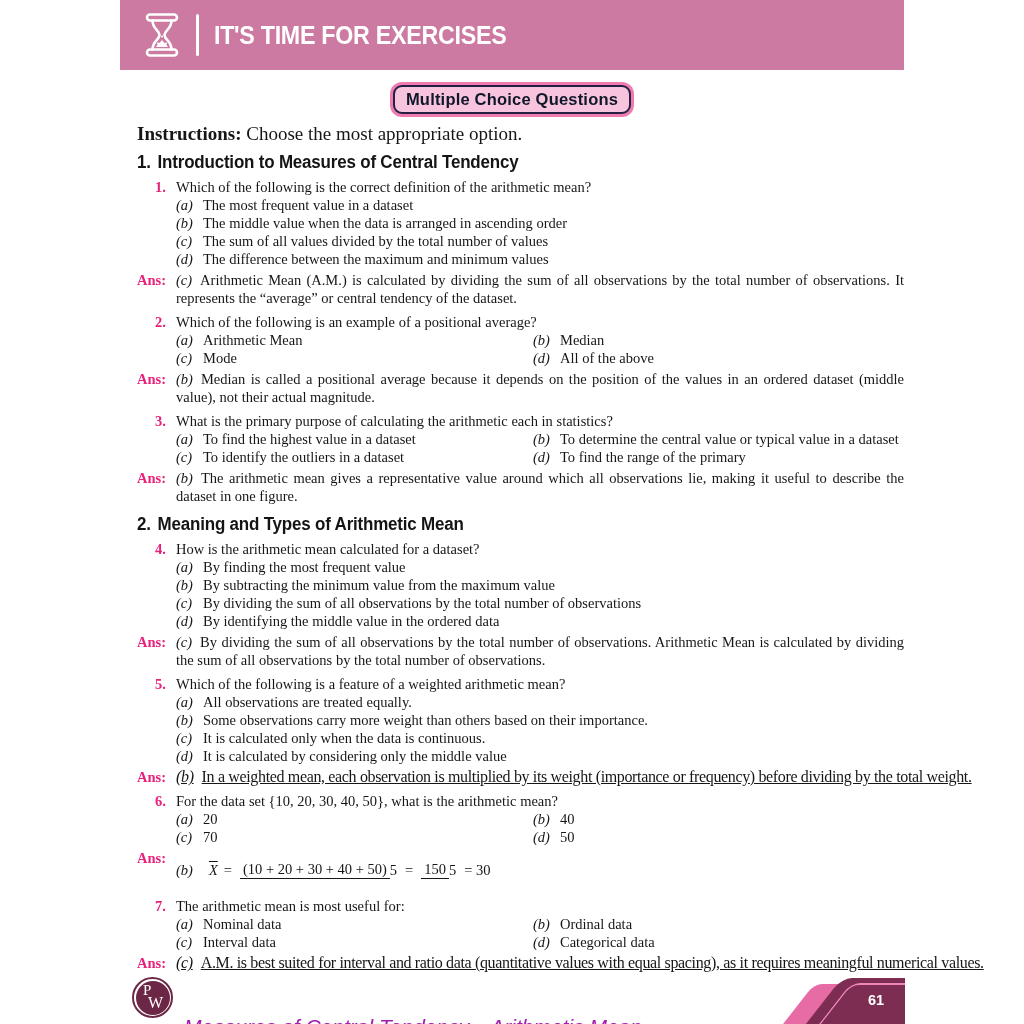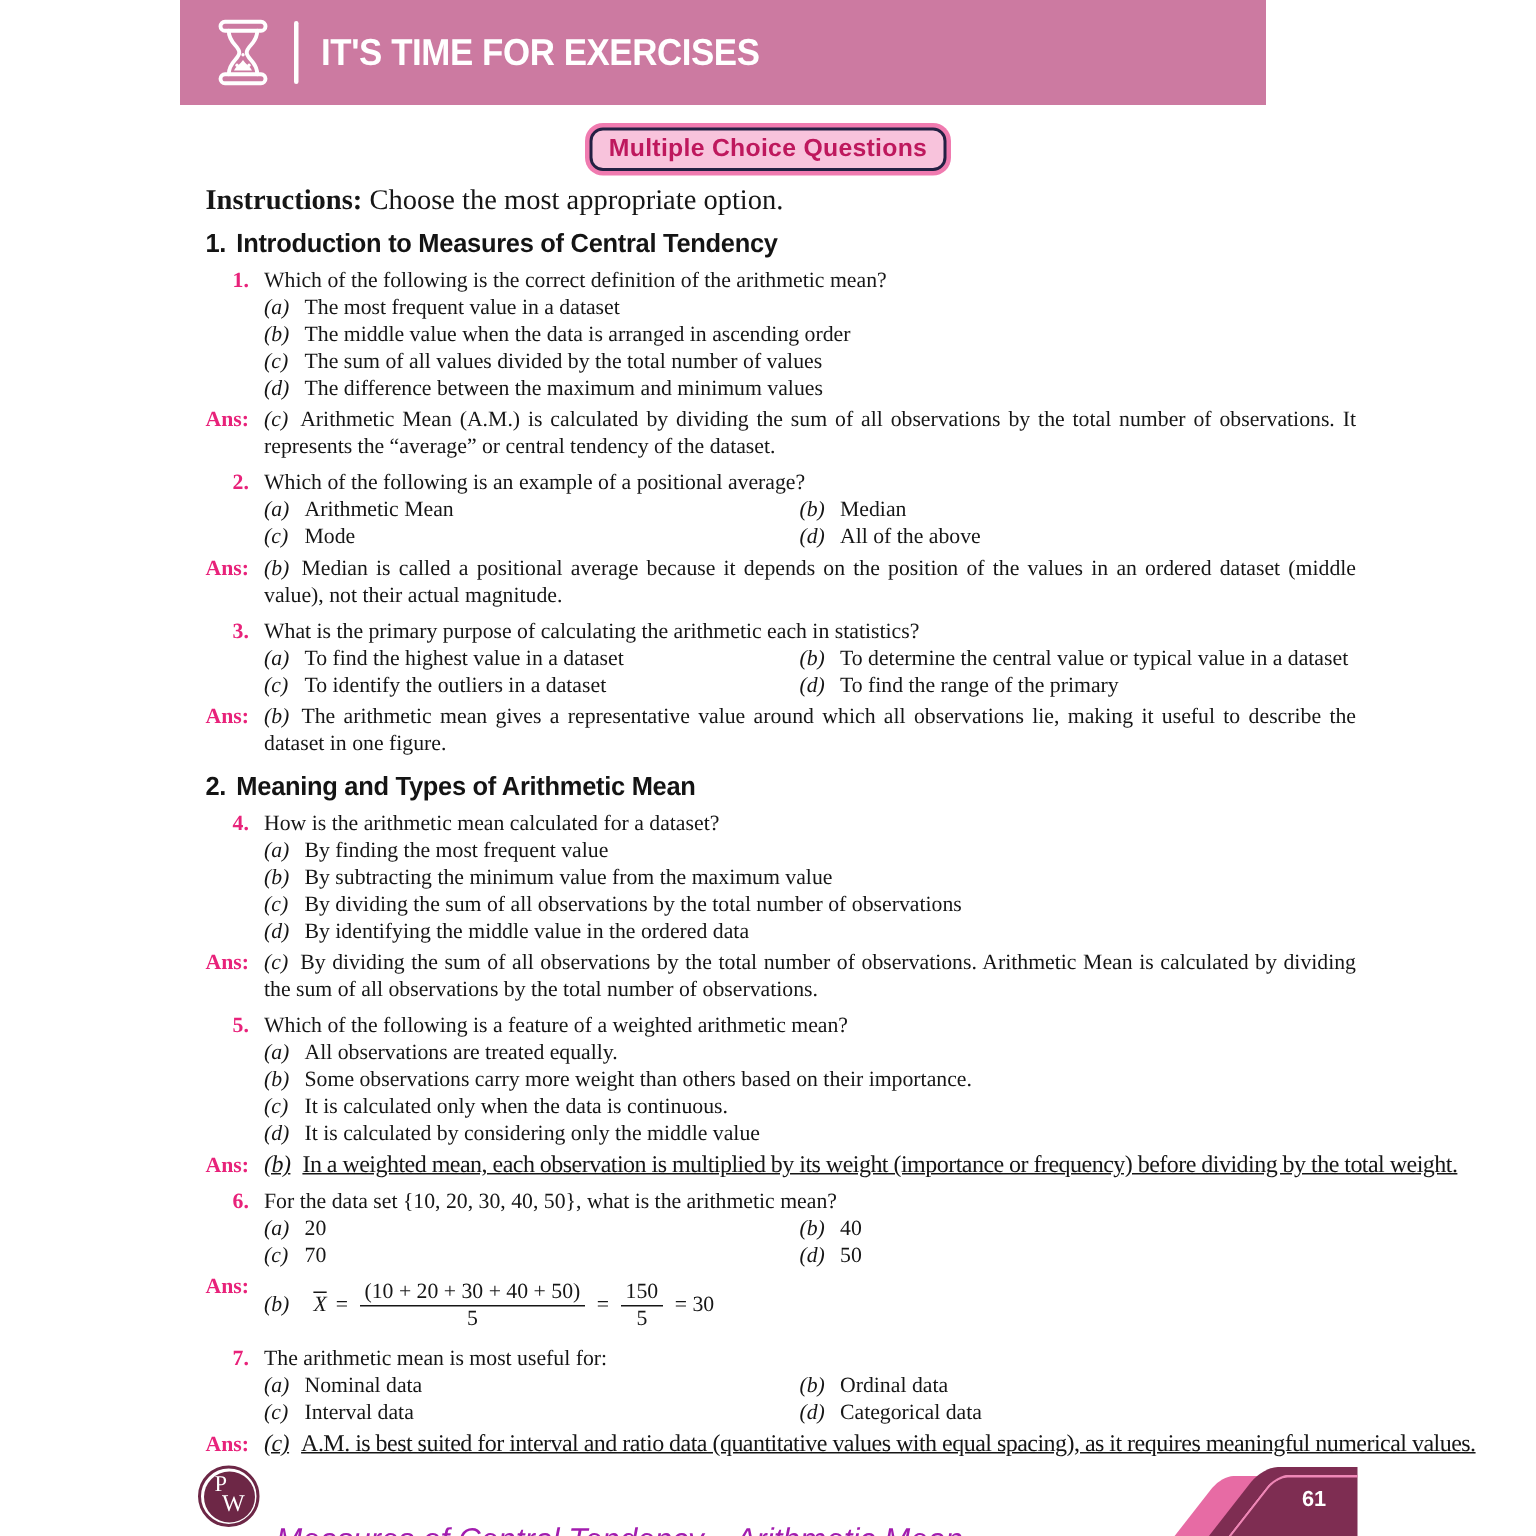--- a/index.html
+++ b/index.html
@@ -1,29 +1,29 @@
 <!DOCTYPE html>
 <html><head>
 <meta charset="utf-8">
 <style>
   * { margin:0; padding:0; box-sizing:border-box; }
   html,body { width:1024px; height:1024px; background:#ffffff; }
   body { position:relative; overflow:hidden; font-family:"Liberation Serif", serif; color:#161616; font-size:14px; line-height:18px; }
 
   
-  .banner { position:absolute; left:120px; top:0; width:724px; height:70px; background:#cc7aa1; display:flex; align-items:center; }
+  .banner { position:absolute; left:120px; top:0; width:784px; height:70px; background:#cc7aa1; display:flex; align-items:center; }
   .banner-icon { margin-left:22px; flex:none; display:block; }
   .banner-divider { width:3px; height:42px; background:#ffffff; margin-left:14px; border-radius:1.5px; flex:none; }
   .banner-title { margin-left:15px; font-family:"Liberation Sans", sans-serif; font-weight:bold; font-size:25px; color:#ffffff; letter-spacing:-0.3px; transform:scaleX(0.93); transform-origin:left center; white-space:nowrap; }
 
   
   .content { position:absolute; left:120px; top:70px; width:784px; }
 
   .badge-row { display:flex; justify-content:center; margin-top:15px; }
-  .badge { background:#f8c3dc; border:2.5px solid #232043; border-radius:9px; box-shadow:0 0 0 3px #f07bb0; padding:3px 11px 4px; font-family:"Liberation Sans", sans-serif; font-weight:bold; font-size:16.5px; color:#be185d; letter-spacing:0.2px; }
+  .badge { background:#f8c3dc; border:2.5px solid #232043; border-radius:9px; box-shadow:0 0 0 3px #f07bb0; padding:3px 11px 4px; font-family:"Liberation Sans", sans-serif; font-weight:bold; font-size:16.5px; color:#0f172a; letter-spacing:0.2px; }
 
   .instructions { margin-top:11px; margin-left:17px; font-size:19px; }
   .instructions .lbl { font-weight:bold; }
 
   .sec-heading { margin-top:10px; margin-left:17px; display:flex; gap:7px; font-family:"Liberation Sans", sans-serif; font-weight:bold; font-size:17.5px; line-height:19px; color:#141414; letter-spacing:-0.2px; transform:scaleX(0.97); transform-origin:left center; white-space:nowrap; }
 
   .q { display:flex; margin-left:35px; margin-top:6px; font-size:14.5px; }
   .q-num { flex:0 0 21px; color:#e8227a; font-weight:bold; }
   .q-text { white-space:nowrap; }
 
@@ -34,21 +34,21 @@
 
   .opts2 { display:grid; grid-template-columns:357px 1fr; margin-left:56px; font-size:14.5px; }
 
   .ans { display:flex; margin-left:17px; margin-top:3px; font-size:14.5px; }
   .ans-label { flex:0 0 39px; color:#e8227a; font-weight:bold; }
   .ans-body { flex:1; text-align:justify; }
   .ans-body.oneline { white-space:nowrap; text-align:left; letter-spacing:-0.35px; font-size:16px;text-decoration:underline; }
   .ans-letter { font-style:italic; margin-right:8px; }
 
   .formula-row { display:flex; align-items:center; gap:8px; min-height:42px; text-align:left; }
-  .frac { display:inline-flex; flex-direction:column; align-items:center; line-height:17px; }
+  .frac { display:inline-flex; flex-direction:row; align-items:center; line-height:17px; }
   .frac-num { border-bottom:1.3px solid #161616; padding:0 3px; }
   .xbar { font-style:italic; text-decoration:overline; margin-right:-2px; }
 
   
   .footer-logo { position:absolute; left:132px; top:977px; width:41px; height:41px; }
   .footer-logo .ring { position:absolute; inset:0; border:2px solid #6d2746; border-radius:50%; }
   .footer-logo .disc { position:absolute; left:3.5px; top:3.5px; width:34px; height:34px; border-radius:50%; background:#6d2746; }
   .footer-logo .lp { position:absolute; left:11px; top:6px; color:#ffffff; font-family:"Liberation Serif",serif; font-size:15px; line-height:15px; }
   .footer-logo .lw { position:absolute; left:16px; top:18px; color:#ffffff; font-family:"Liberation Serif",serif; font-size:16px; line-height:16px; }
   .footer-title { position:absolute; left:184px; top:1018px; font-family:Liberation Sans, sans-serif; font-style:italic; font-size:21px; color:#a21caf; white-space:nowrap; }

